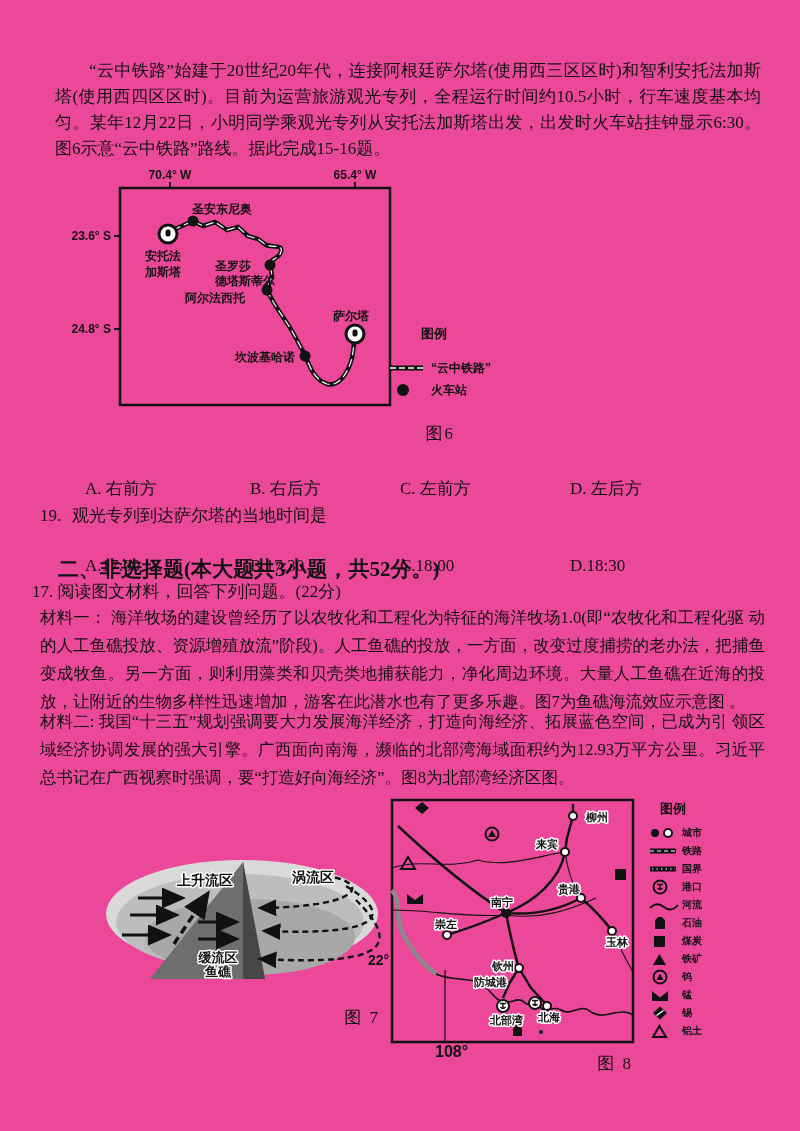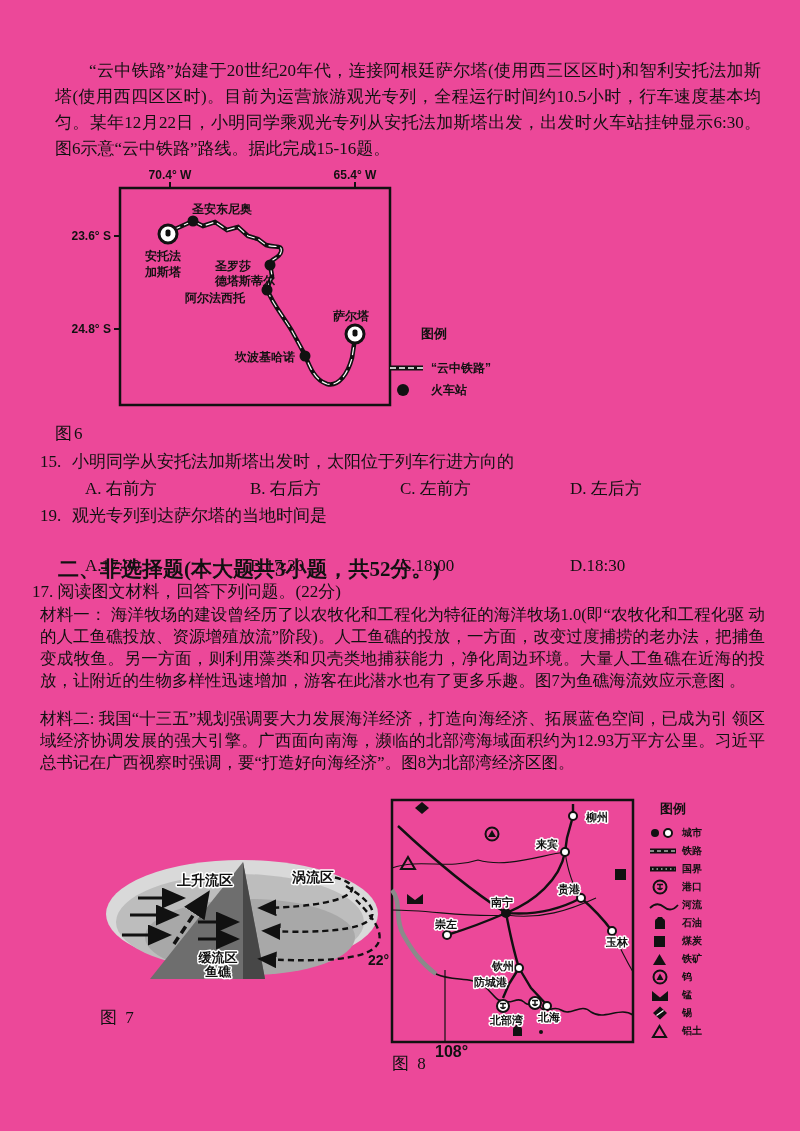--- a/index.html
+++ b/index.html
@@ -1,28 +1,28 @@
 <!DOCTYPE html>
 <html><head>
 <meta charset="utf-8">
 <style>
   html,body{margin:0;padding:0;background:#fff;}
   .page{position:relative;width:800px;height:1131px;background:#ec4899;color:#111;
         font-family:"Liberation Serif","DejaVu Serif",serif;overflow:hidden;}
   .abs{position:absolute;}
   .para{font-size:17px;line-height:26px;text-align:justify;}
   .indent{text-indent:2em;}
-  .mat{font-size:16.5px;line-height:22px;text-align:justify;}
+  .mat{font-size:16.5px;line-height:28px;text-align:justify;}
   .q-line{font-size:17px;line-height:24px;}
   .q-num{display:inline-block;width:32px;}
   .opts{position:relative;height:26px;font-size:17px;}
   .opt{position:absolute;top:0;white-space:nowrap;}
   .o1{left:30px}.o2{left:195px}.o3{left:345px}.o4{left:515px}
   .sec-header{font-size:21px;font-weight:bold;}
-  .fig-caption{font-size:17px;text-align:left;letter-spacing:2px;}
+  .fig-caption{font-size:17px;text-align:right;letter-spacing:2px;}
   svg text{font-family:"Liberation Sans","DejaVu Sans",sans-serif;}
   .map-label{font-size:12px;font-weight:bold;fill:#111;}
   .halo{paint-order:stroke;stroke:#fff;stroke-width:3px;stroke-linejoin:round;}
   .axis-label{font-size:12px;font-weight:bold;fill:#111;}
   .legend8{display:flex;flex-direction:column;gap:3px;}
   .legend8 .row{display:flex;align-items:center;height:15px;}
   .legend8 .row svg{flex:0 0 34px;}
   .legend8 .lab{font-size:10px;font-weight:bold;
         font-family:"Liberation Sans","DejaVu Sans",sans-serif;}
   .legend8 .title{font-size:13px;font-weight:bold;margin:0 0 4px 12px;
@@ -90,23 +90,20 @@
 
     <text x="366" y="170" class="map-label" style="font-size:13px;">图例</text>
     <line x1="335" y1="200" x2="368" y2="200" stroke="#111" stroke-width="5"></line>
     <line x1="335" y1="200" x2="368" y2="200" stroke="#fff" stroke-width="1.4" stroke-dasharray="6 3"></line>
     <text x="376" y="204" class="map-label">“云中铁路”</text>
     <circle cx="348" cy="222" r="6" fill="#111"></circle>
     <text x="376" y="226" class="map-label">火车站</text>
   </svg>
   <div class="abs fig-caption" style="left:55px;top:422px;width:400px;">图6</div>
 
-  <div class="abs q-line" style="left:40px;top:450px;width:730px;">
-    <span class="q-num">15.</span><span>小明同学从安托法加斯塔出发时，太阳位于列车行进方向的</span>
-  </div>
   <div class="abs opts" style="left:55px;top:477px;width:730px;">
     <span class="opt o1">A. 右前方</span>
     <span class="opt o2">B. 右后方</span>
     <span class="opt o3">C.  左前方</span>
     <span class="opt o4">D. 左后方</span>
   </div>
   <div class="abs q-line" style="left:40px;top:504px;width:730px;">
     <span class="q-num">19.</span><span>观光专列到达萨尔塔的当地时间是</span>
   </div>
   <div class="abs opts" style="left:55px;top:530px;width:730px;">

